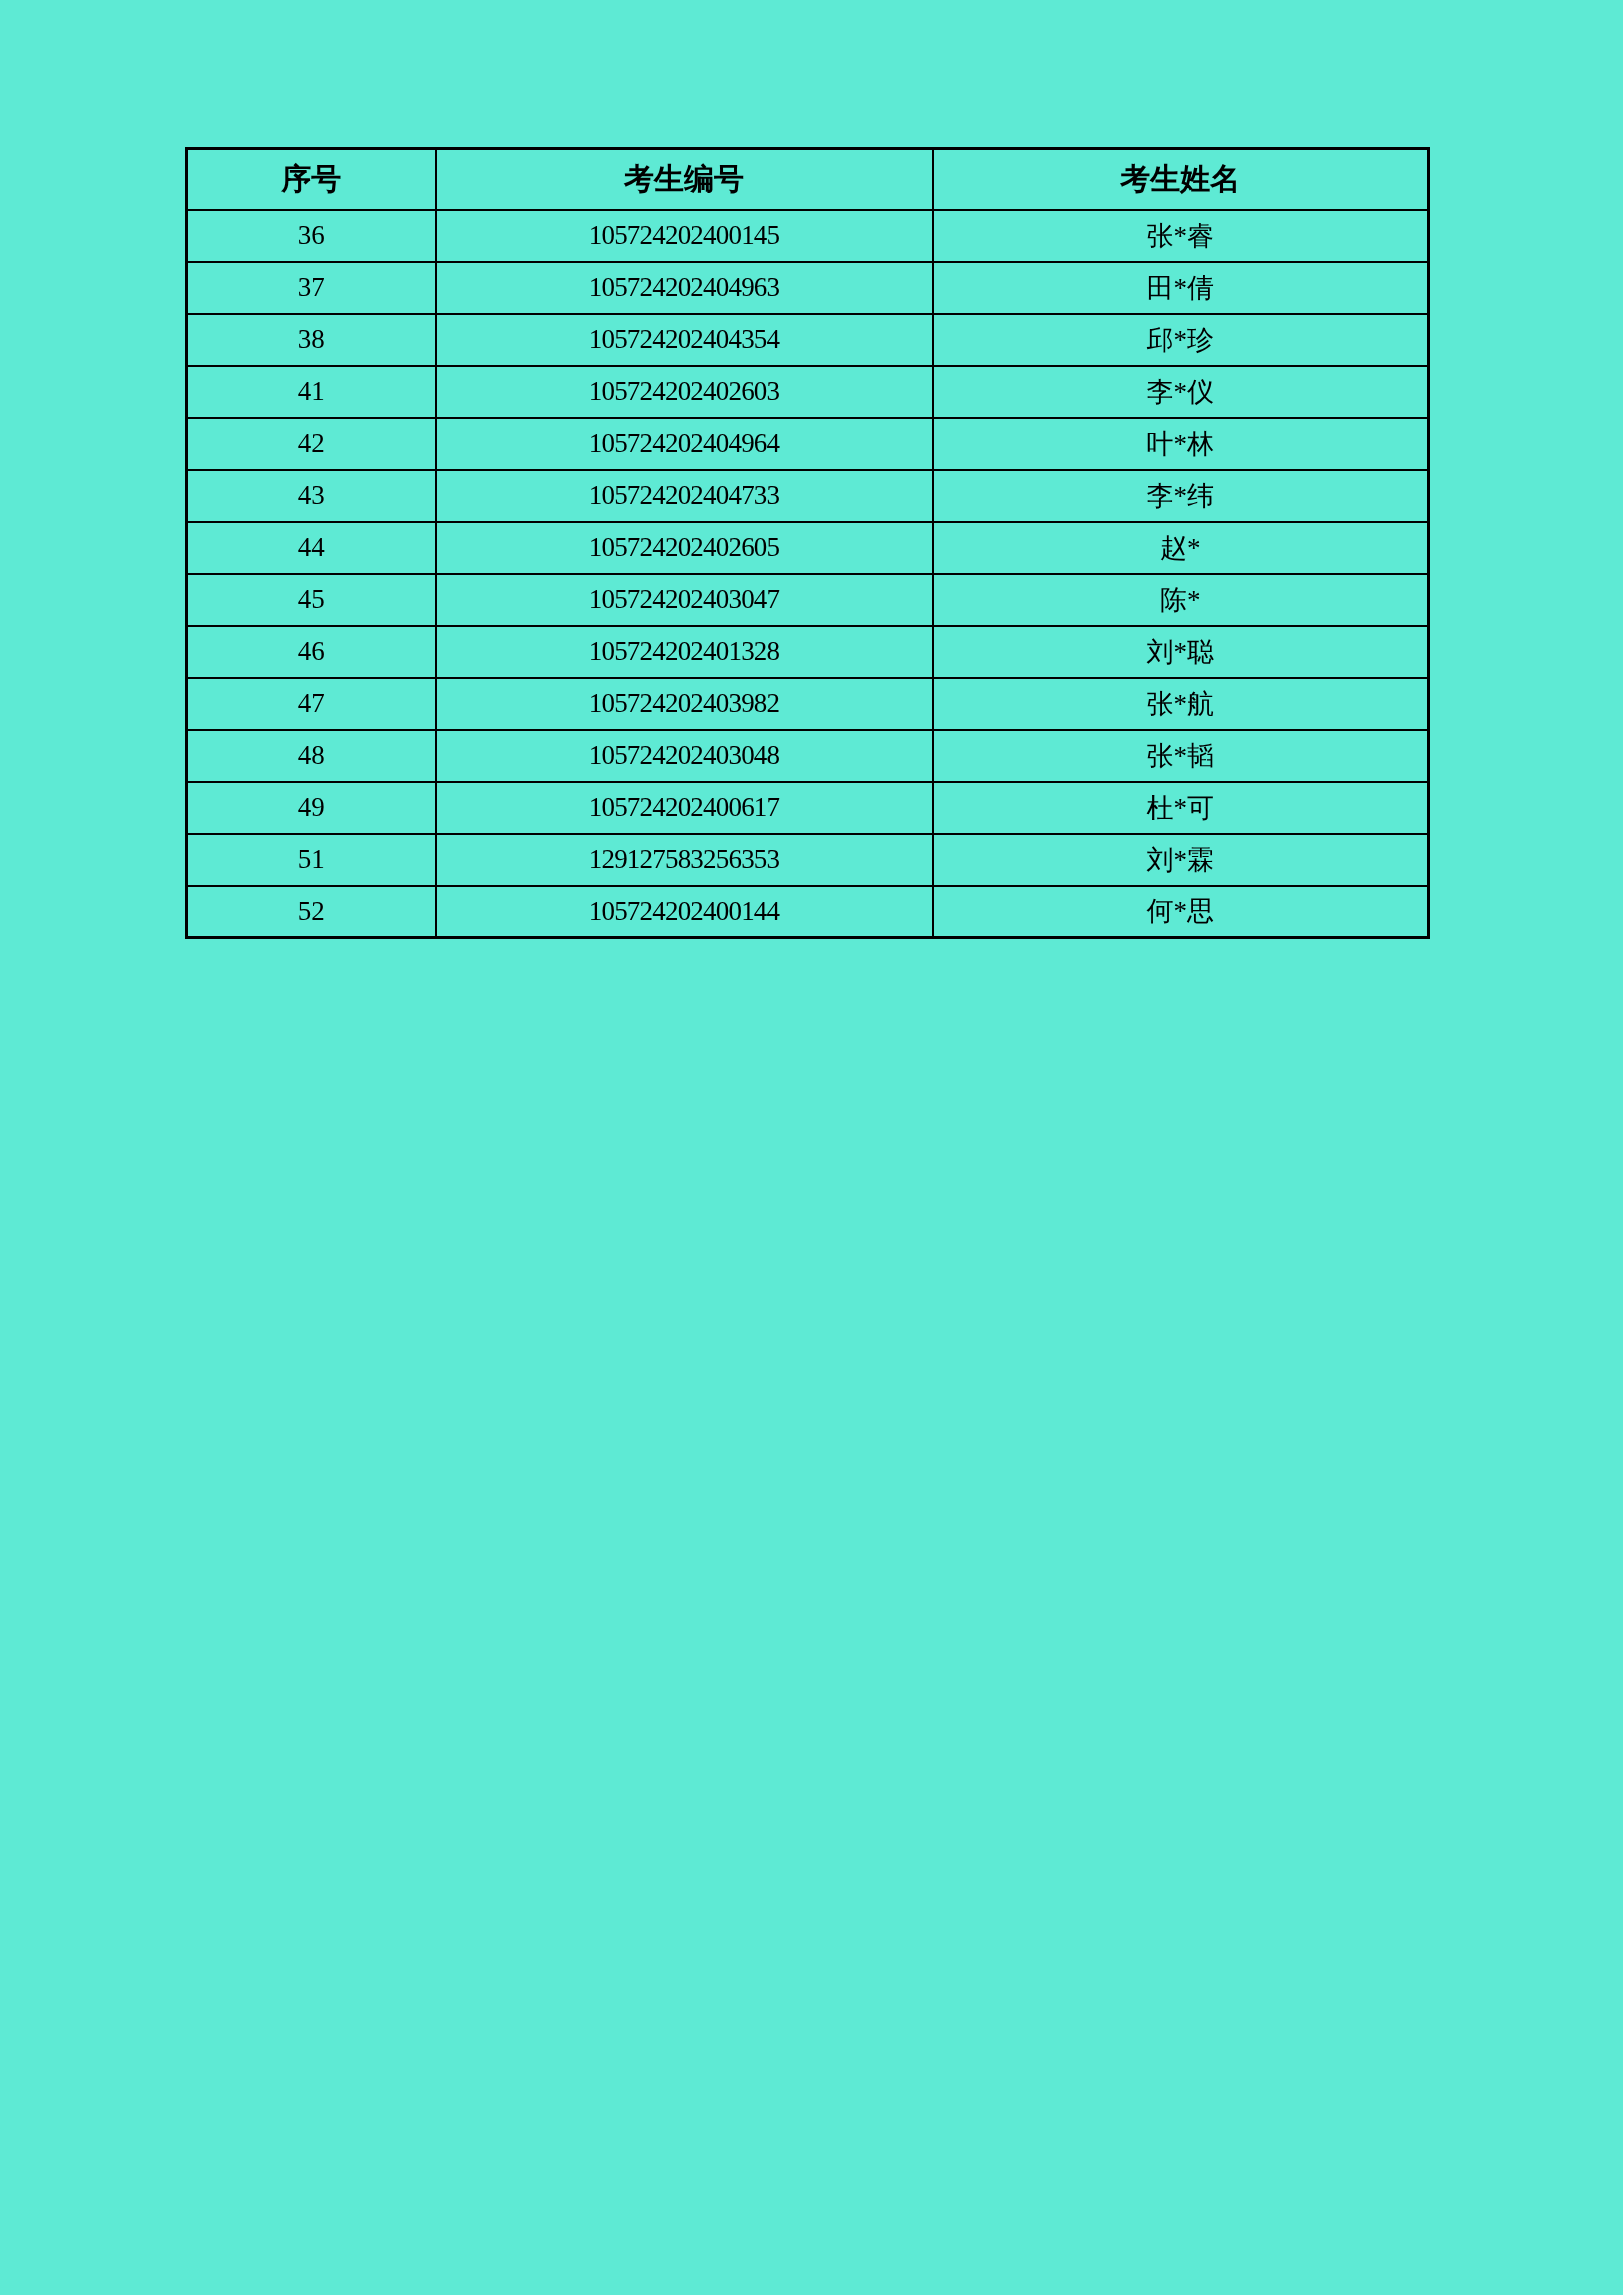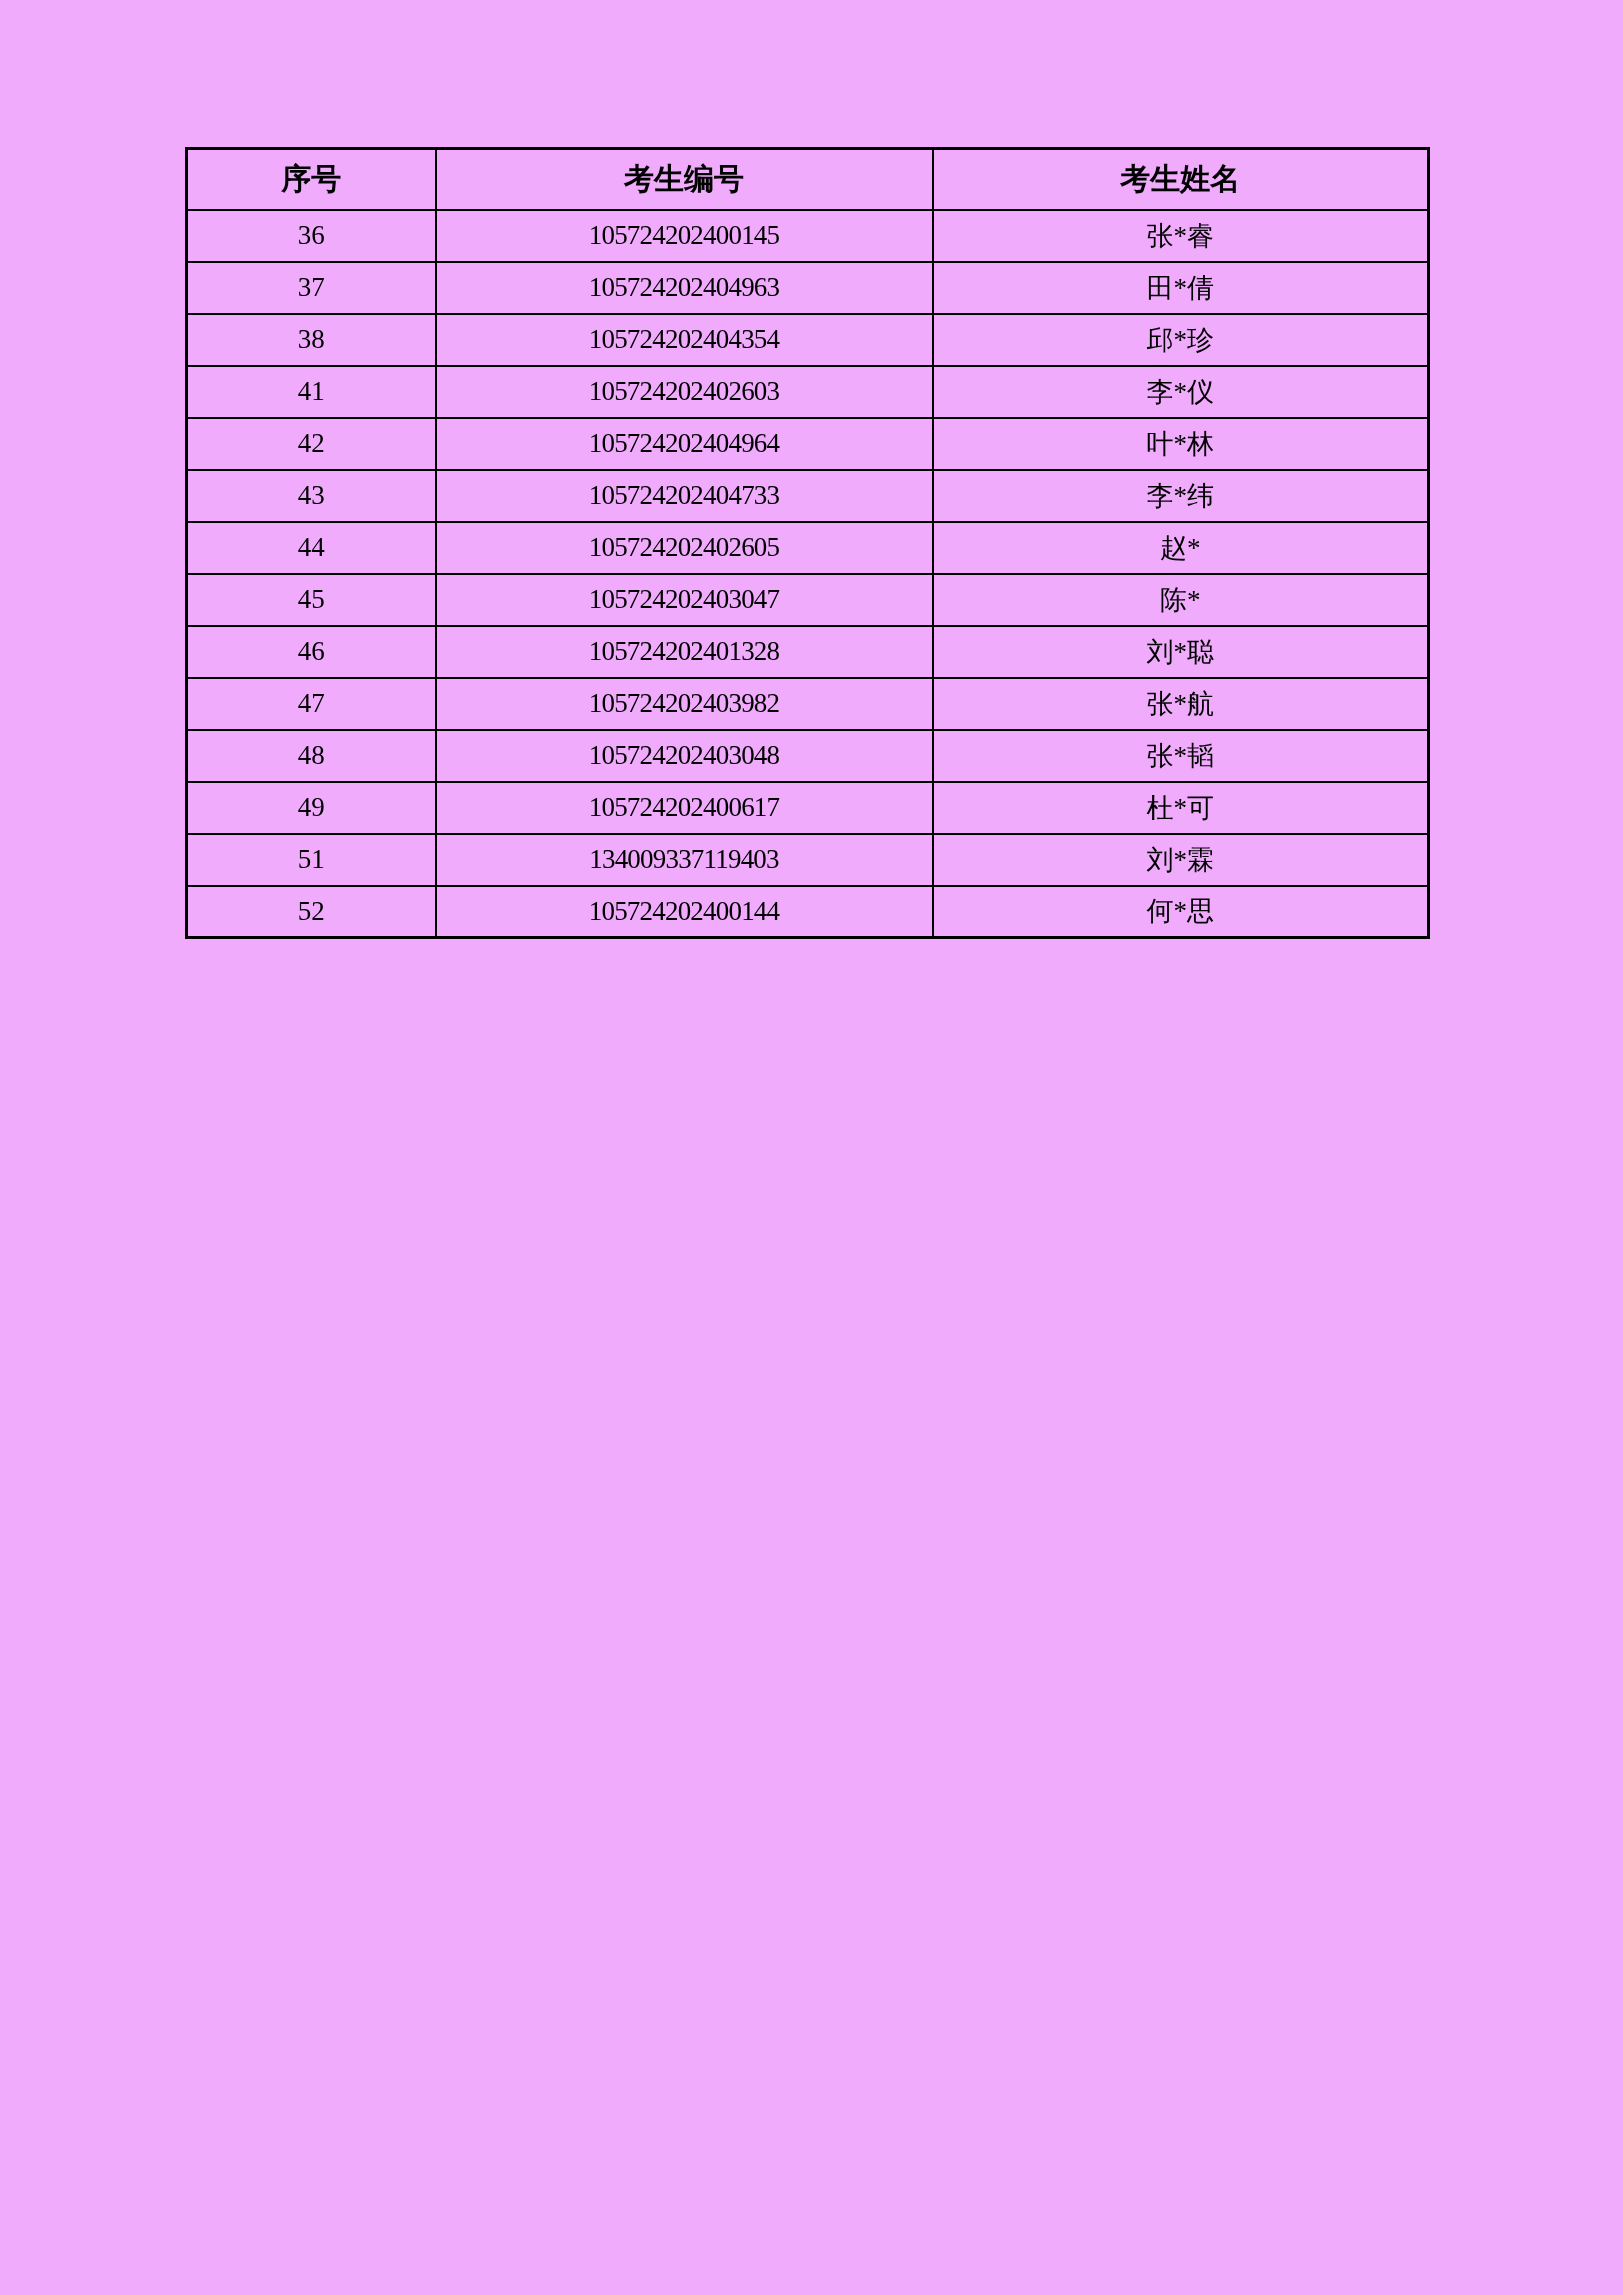--- a/index.html
+++ b/index.html
@@ -4,21 +4,21 @@
 <style>
   html, body {
     margin: 0;
     padding: 0;
     background: #ffffff;
   }
   .page {
     position: relative;
     width: 1623px;
     height: 2295px;
-    background: #f0abfc;
+    background: #5eead4;
     font-family: "Liberation Serif", "DejaVu Serif", serif;
     color: #000000;
   }
   table.roster {
     position: absolute;
     left: 185px;
     top: 147px;
     width: 1242px;
     border-collapse: collapse;
     table-layout: fixed;
@@ -121,21 +121,21 @@
           <td class="cell-number">105724202403048</td>
           <td class="cell-name">张*韬</td>
         </tr>
         <tr>
           <td class="cell-index">49</td>
           <td class="cell-number">105724202400617</td>
           <td class="cell-name">杜*可</td>
         </tr>
         <tr>
           <td class="cell-index">51</td>
-          <td class="cell-number">134009337119403</td>
+          <td class="cell-number">129127583256353</td>
           <td class="cell-name">刘*霖</td>
         </tr>
         <tr>
           <td class="cell-index">52</td>
           <td class="cell-number">105724202400144</td>
           <td class="cell-name">何*思</td>
         </tr>
       </tbody>
   </table>
 </div>

